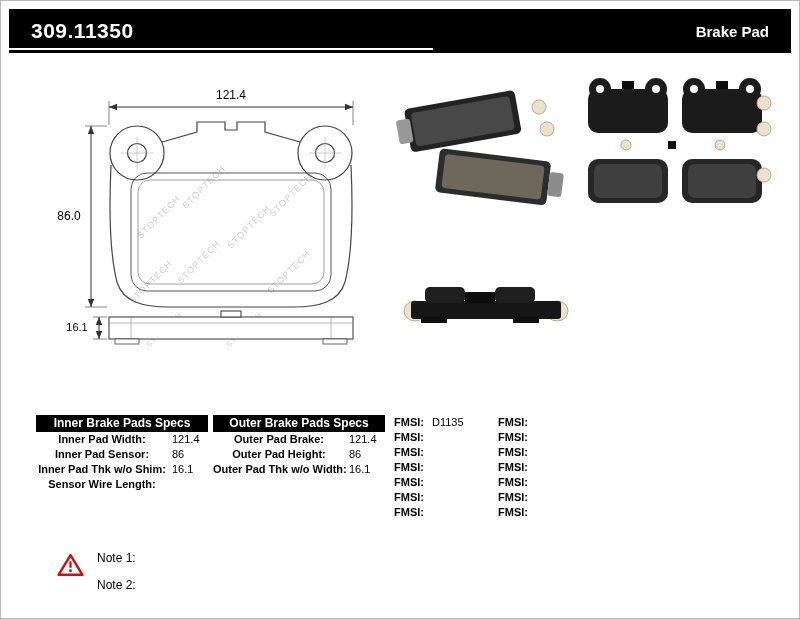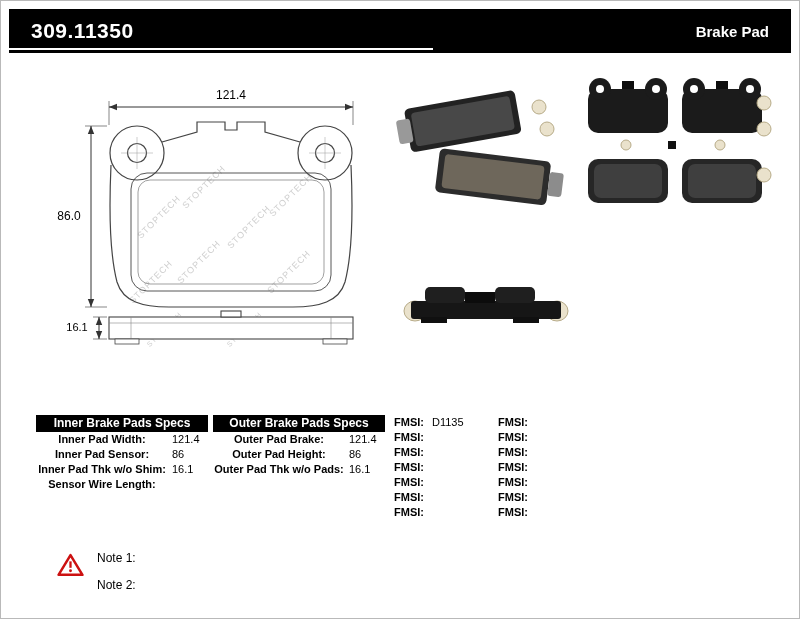--- a/index.html
+++ b/index.html
@@ -217,21 +217,21 @@
     <div class="col-header">Outer Brake Pads Specs</div>
     <div class="spec-row">
         <span class="lbl">Outer Pad Brake:</span>
         <span class="val">121.4</span>
       </div>
     <div class="spec-row">
         <span class="lbl">Outer Pad Height:</span>
         <span class="val">86</span>
       </div>
     <div class="spec-row">
-        <span class="lbl">Outer Pad Thk w/o Pads:</span>
+        <span class="lbl">Outer Pad Thk w/o Width:</span>
         <span class="val">16.1</span>
       </div>
   </div>
 
   <div class="spec-col col-fmsi">
     <div class="fmsi-grid">
       <div class="fmsi-sub">
         <div class="spec-row">
             <span class="lbl">FMSI:</span>
             <span class="val">D1135</span>

